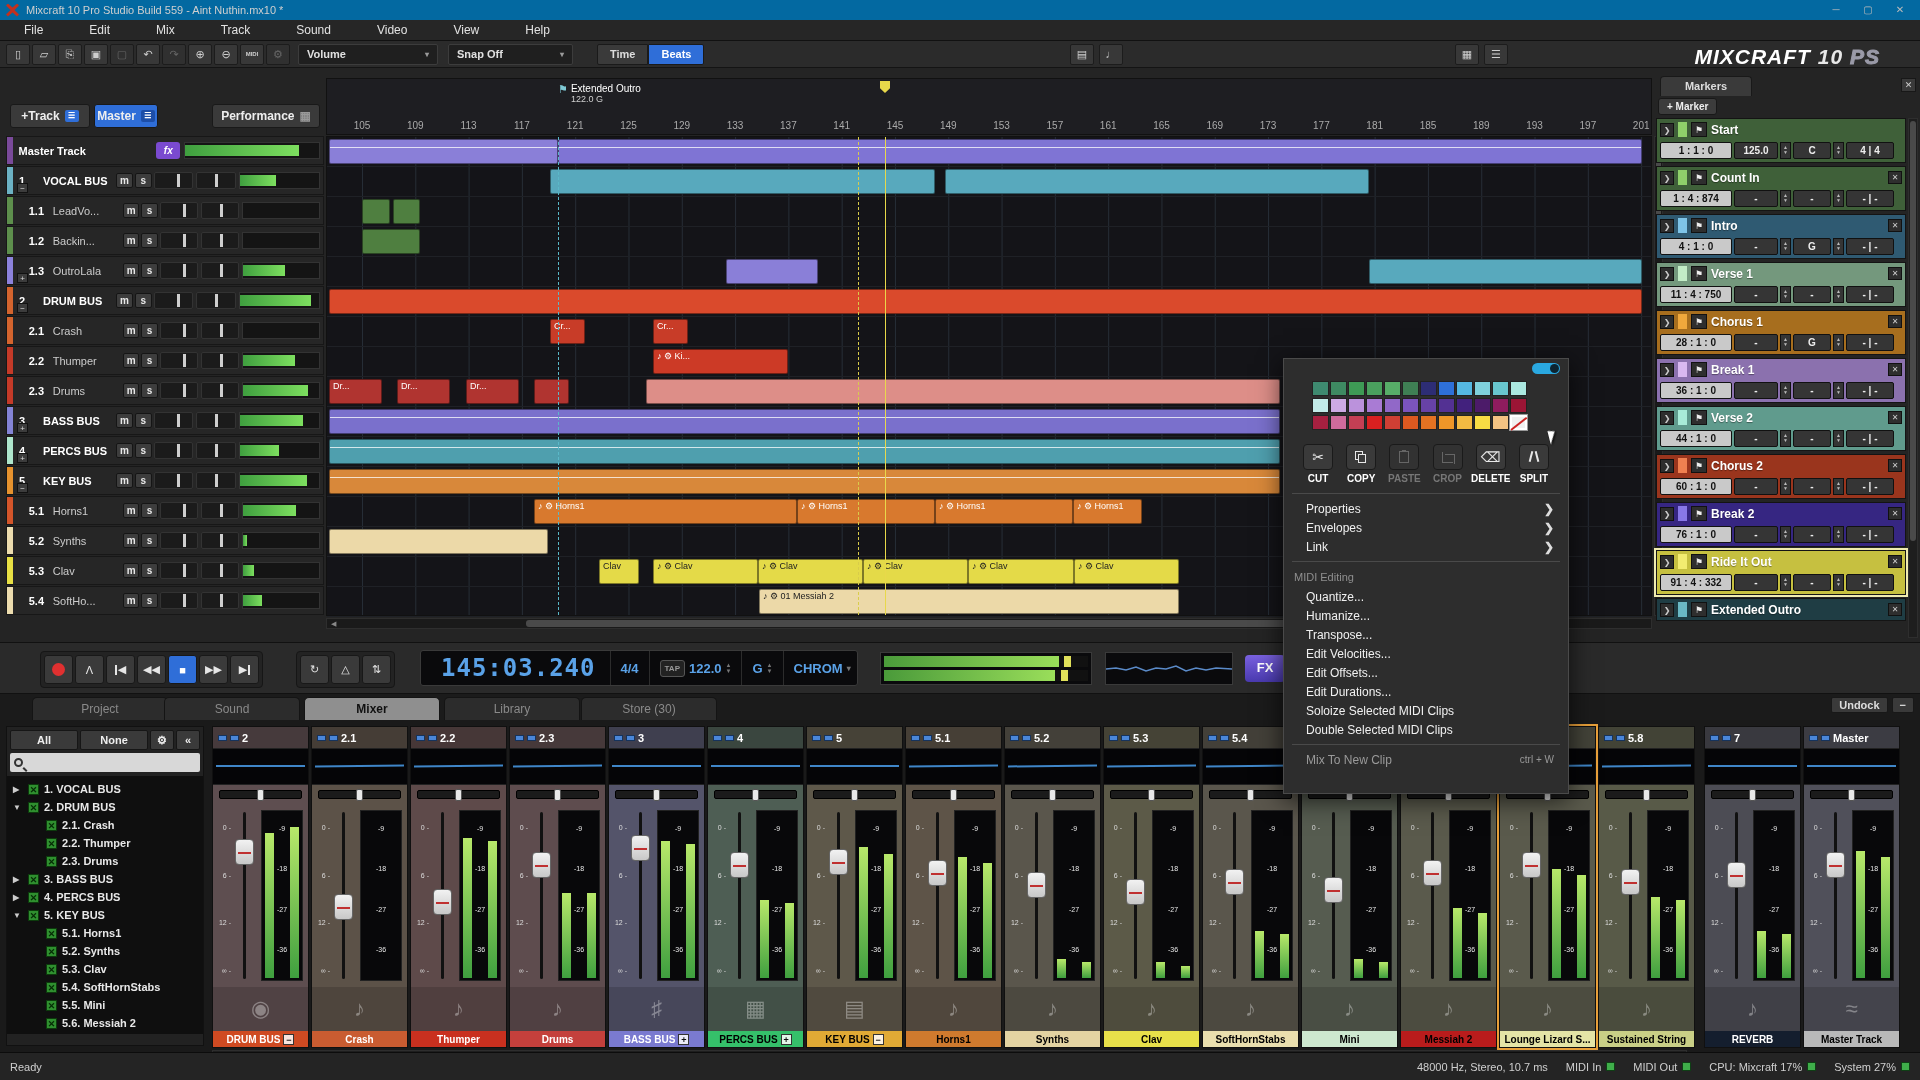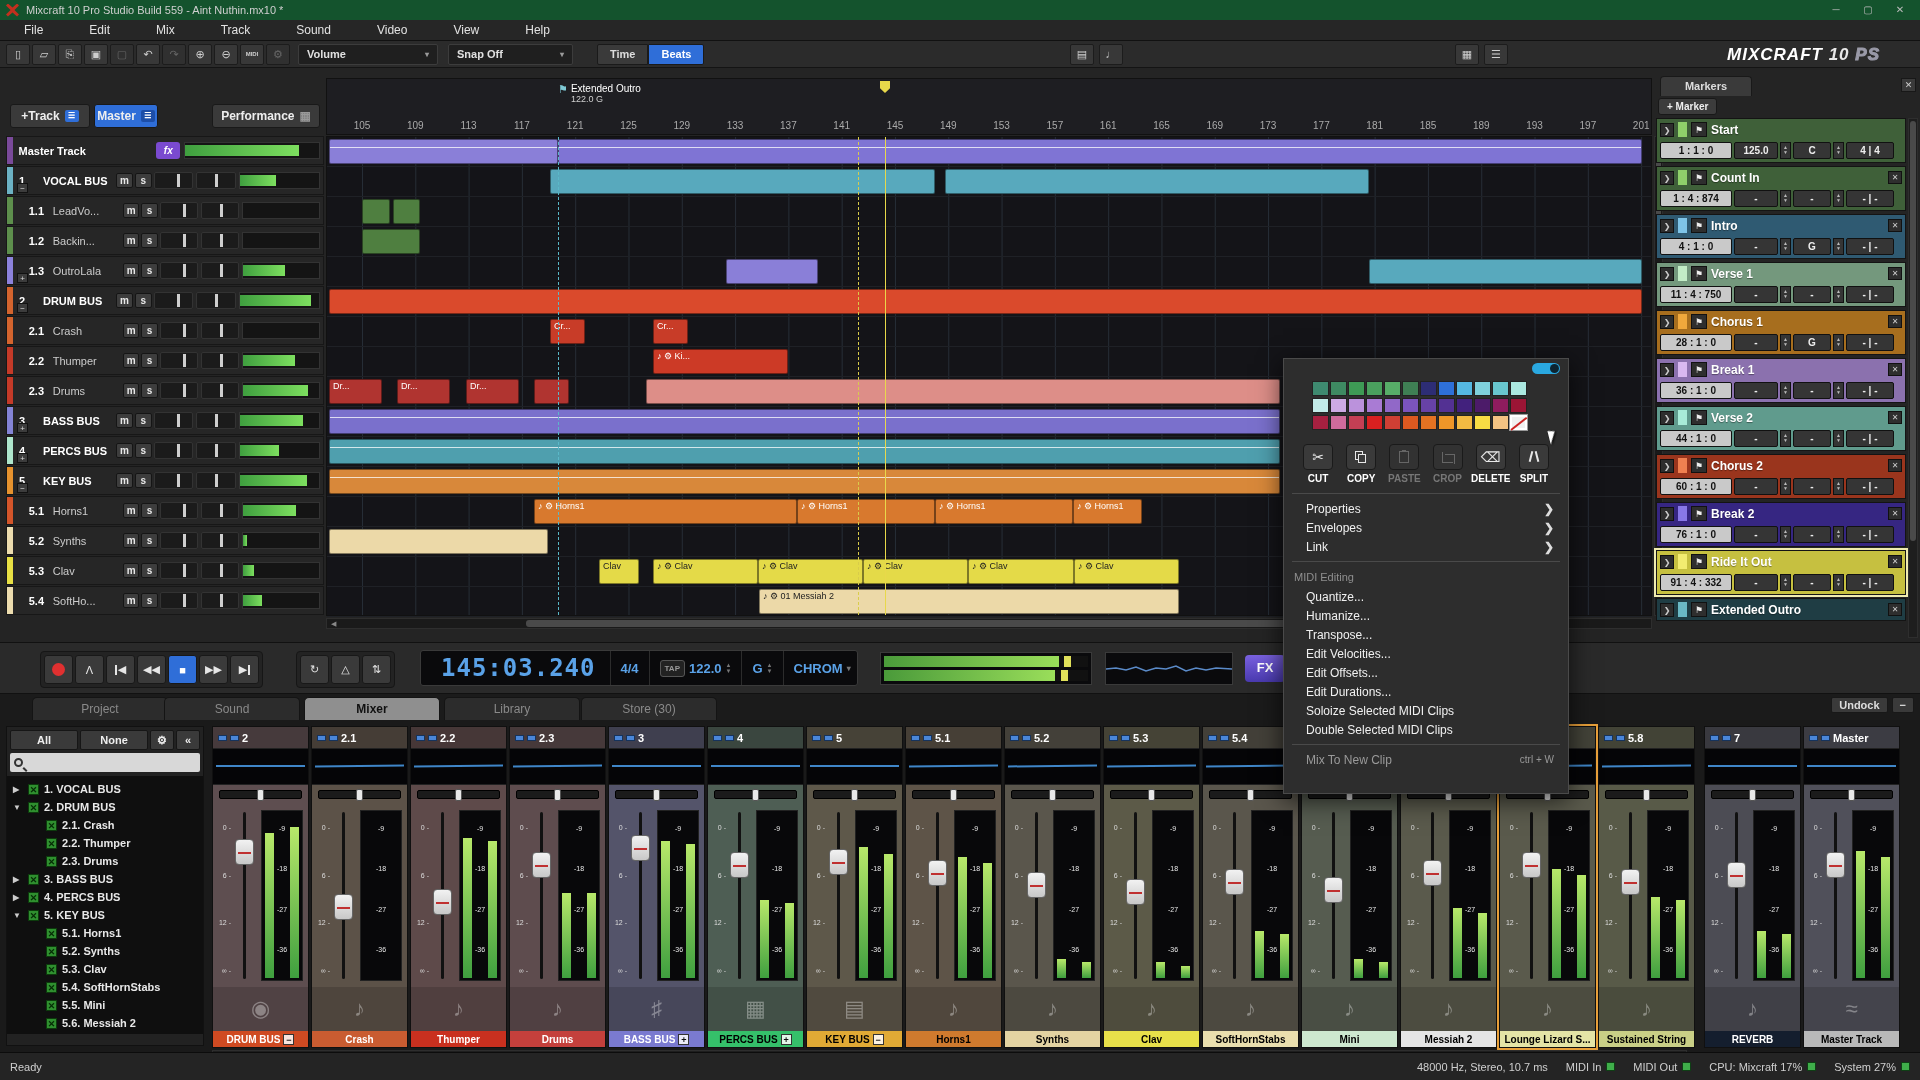--- a/index.html
+++ b/index.html
@@ -1,42 +1,42 @@
 <!DOCTYPE html>
 <html><head>
 <meta charset="utf-8">
 <style>
   * { margin:0; padding:0; box-sizing:border-box; }
   html,body { background:#0e0e0e; }
   body { font-family:"Liberation Sans", sans-serif; color:#ddd; }
   .screen { position:relative; width:1920px; height:1080px; background:#1d1d1d; overflow:hidden; }
 
   
-  .titlebar { position:absolute; left:0; top:0; width:1920px; height:20px; background:#14532d; display:flex; align-items:center; padding:0 6px; }
+  .titlebar { position:absolute; left:0; top:0; width:1920px; height:20px; background:#0369a1; display:flex; align-items:center; padding:0 6px; }
   .app-logo { width:13px; height:13px; background:#c2301e; margin-right:7px; clip-path:polygon(15% 0,50% 30%,85% 0,100% 15%,65% 50%,100% 85%,85% 100%,50% 70%,15% 100%,0 85%,35% 50%,0 15%); }
   .title-text { font-size:11px; color:#cfcfcf; }
   .win-controls { margin-left:auto; display:flex; gap:4px; }
   .win-btn { width:28px; height:16px; text-align:center; font-size:10px; line-height:16px; color:#bbb; }
 
   .menubar { position:absolute; left:0; top:20px; width:1920px; height:21px; background:#262626; display:flex; align-items:center; padding-left:12px; border-bottom:1px solid #111; }
   .menu-item { font-size:12px; color:#e2e2e2; padding:2px 12px; margin-right:22px; }
 
   .toolbar { position:absolute; left:0; top:41px; width:1920px; height:27px; background:#2b2b2b; border-bottom:1px solid #141414; display:flex; align-items:center; padding:0 6px; }
   .tb-btn { width:24px; height:21px; background:#383838; border:1px solid #1c1c1c; border-radius:2px; margin-right:2px; color:#cfcfcf; font-size:11px; display:flex; align-items:center; justify-content:center; }
   .tb-btn.dim { color:#666; background:#303030; }
   .tb-sep { width:6px; }
   .tb-select { height:21px; background:#1f1f1f; border:1px solid #3c3c3c; border-radius:2px; color:#e0e0e0; font-size:11px; font-weight:bold; display:flex; align-items:center; padding:0 8px; margin-right:10px; }
   .tb-select .arrow { margin-left:auto; color:#9a9a9a; font-size:8px; padding-left:30px; }
   .tb-select.w140 { width:140px; } .tb-select.w125 { width:125px; }
   .tb-toggle { height:21px; padding:0 12px; font-size:11px; font-weight:bold; display:flex; align-items:center; border:1px solid #1a1a1a; }
   .tb-toggle.left { background:#3a3a3a; color:#ddd; border-radius:2px 0 0 2px; }
   .tb-toggle.right { background:#2f6ed8; color:#fff; border-radius:0 2px 2px 0; }
   .tb-right-icons { position:absolute; left:1070px; display:flex; gap:3px; }
   .tb-right-icons2 { position:absolute; left:1455px; display:flex; gap:3px; }
-  .brand { position:absolute; right:40px; top:4px; font-size:17px; font-weight:bold; font-style:italic; letter-spacing:1px; color:#e8e8e8; }
+  .brand { position:absolute; right:40px; top:4px; font-size:21px; font-weight:bold; font-style:italic; letter-spacing:1px; color:#e8e8e8; }
   .brand b { color:#fff; } .brand .ps { color:#9a9aa8; -webkit-text-stroke:1px #9a9aa8; }
 
   
   .workarea { position:absolute; left:0; top:68px; width:1920px; height:574px; background:#242424; }
 
   .panel-btn { position:absolute; height:24px; background:#3a3a3a; border:1px solid #191919; border-radius:3px; color:#eee; font-size:12px; font-weight:bold; display:flex; align-items:center; justify-content:center; gap:5px; }
   .panel-btn .burger { width:14px; height:12px; background:#2f6ed8; border-radius:2px; color:#fff; font-size:8px; line-height:12px; text-align:center; }
   .panel-btn.blue { background:#2f6ed8; }
   .panel-btn.blue .burger { background:#1d4ea8; }
 
@@ -1562,21 +1562,21 @@
             <div class="s-meterbox">
               <div class="lab" style="top: 8%;">-9</div>
               <div class="lab" style="top: 32%;">-18</div>
               <div class="lab" style="top: 56%;">-27</div>
               <div class="lab" style="top: 80%;">-36</div>
               <div class="mb" style="left: 3px; height: 41.4%;"></div>
               <div class="mb" style="right: 3px; height: 38.64%;"></div>
             </div>
           </div>
           <div class="s-icon" style="background: rgba(0, 0, 0, 0.15);">♪</div>
-          <div class="s-label" style="background: #e5e5e5; color: rgb(0, 0, 0);">
+          <div class="s-label" style="background: #b91c1c; color: rgb(0, 0, 0);">
             <span>Messiah 2</span>
           </div>
         </div>
         <div class="strip selected" style="background: rgb(90, 90, 76);">
           <div class="s-head" style="background: rgba(0, 0, 0, 0.25);">
             <span class="led"></span>
             <span class="led"></span>
             <span>5.7</span>
           </div>
           <div class="s-eq">

